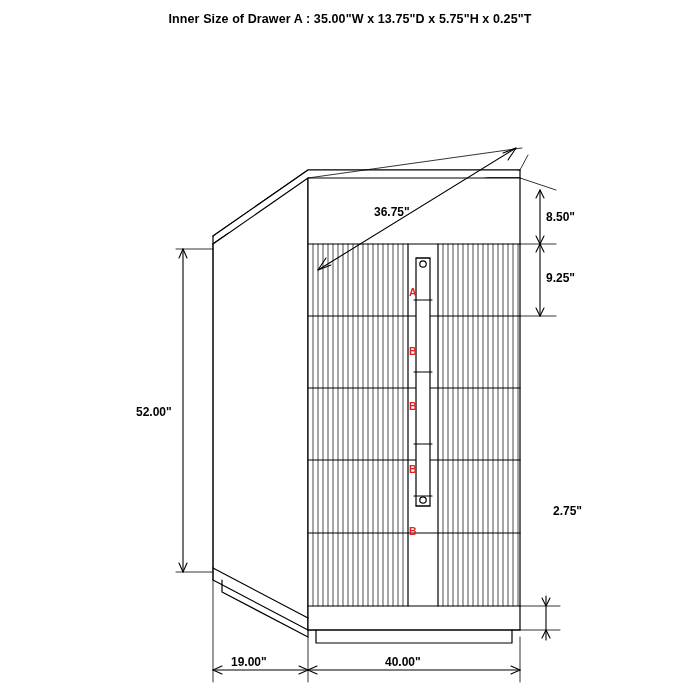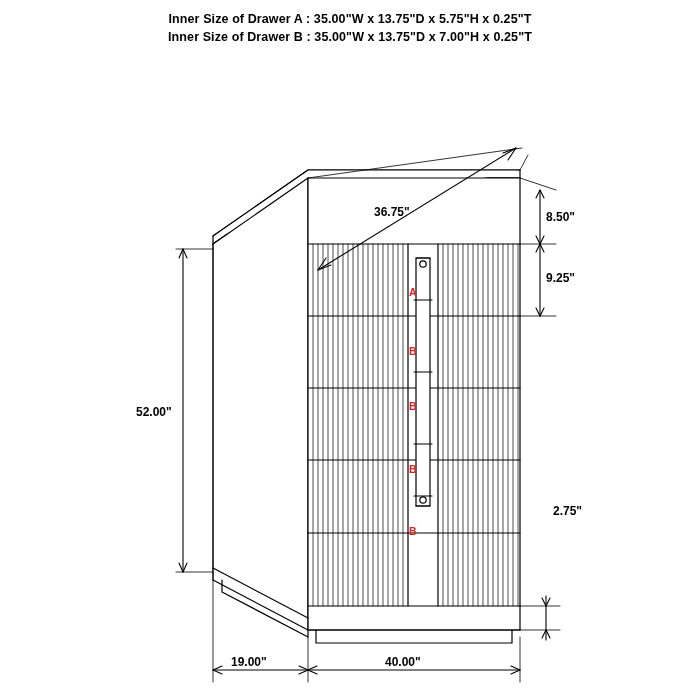--- a/index.html
+++ b/index.html
@@ -49,21 +49,20 @@
     color: #e02020;
     white-space: nowrap;
   }
 </style>
 </head>
 <body>
 
 <div id="page">
 
   <div class="hdr" id="hdr1">Inner Size of Drawer A : 35.00"W x 13.75"D x 5.75"H x 0.25"T</div>
-  <div class="hdr" id="hdr2">Inner Size of Drawer B : 35.00"W x 13.75"D x 7.00"H x 0.25"T</div>
 
   <svg id="svgwrap" viewBox="0 0 700 700">
     <g fill="none" stroke="#000000" stroke-width="1.2" stroke-linejoin="round" stroke-linecap="round">
 
       <g>
         <path d="M 213,244 L 308,178 L 520,178 L 520,170 L 308,170 L 213,236 Z" fill="#ffffff"></path>
         <path d="M 213,244 L 308,178 L 520,178" fill="#ffffff"></path>
         <path d="M 213,236 L 308,170 L 520,170" fill="#ffffff"></path>
       </g>
 

